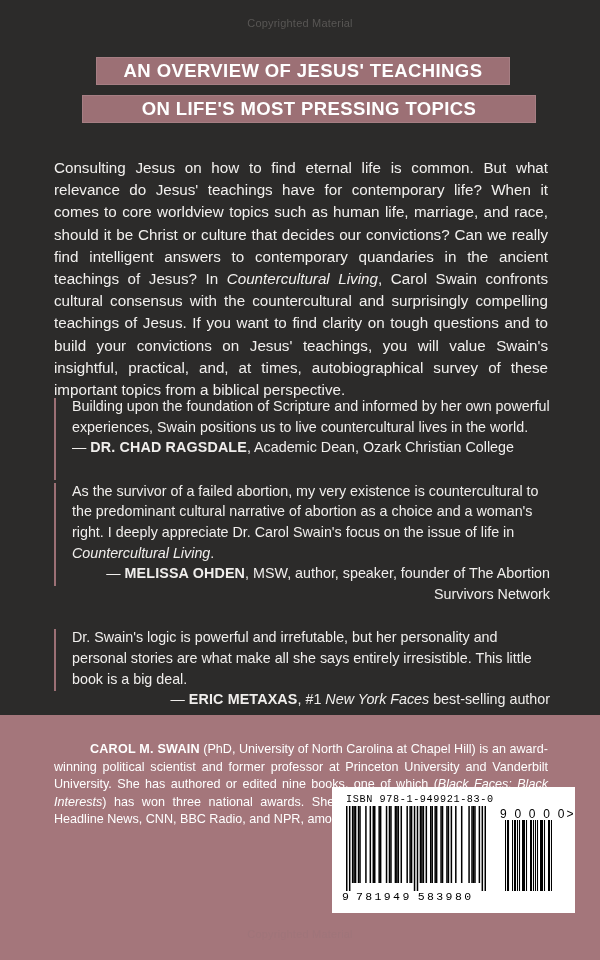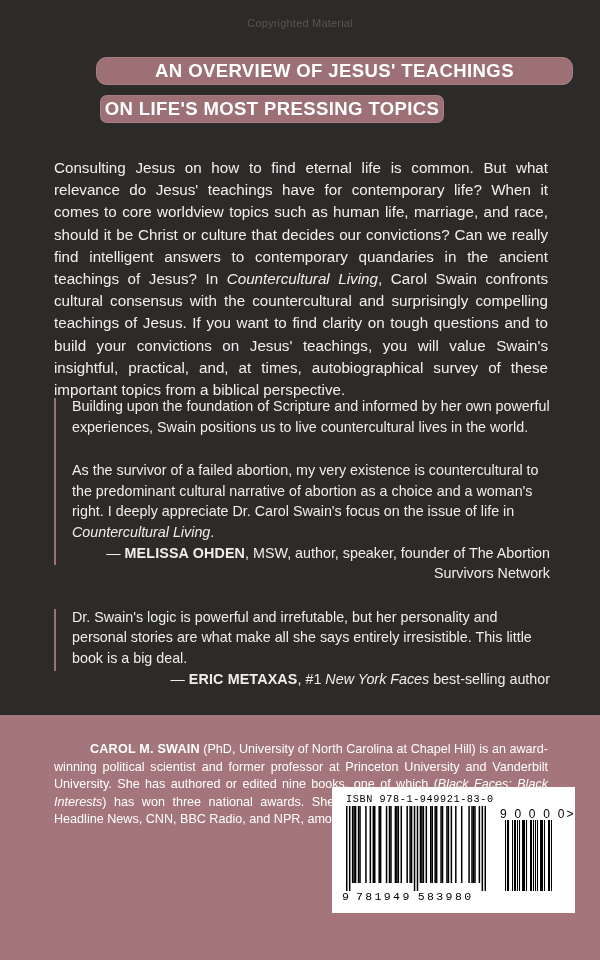--- a/index.html
+++ b/index.html
@@ -70,28 +70,26 @@
     letter-spacing: 0.4px;
     text-align: center;
     line-height: 28px;
     height: 28px;
     box-shadow: 0 0 0 1px rgba(255,255,255,0.10) inset;
     white-space: nowrap;
   }
   .band-1 {
     left: 96px;
     top: 57px;
-    width: 477px;
-    border-radius: 11px;
+    width: 414px;
   }
   .band-2 {
-    left: 100px;
+    left: 82px;
     top: 95px;
-    width: 344px;
-    border-radius: 7px;
+    width: 454px;
   }
 
   
   .description {
     position: absolute;
     left: 54px;
     top: 133px;
     width: 494px;
     color: #f2f0ee;
     font-size: 15.2px;
@@ -233,20 +231,21 @@
     <span>ON LIFE'S MOST PRESSING TOPICS</span>
   </div>
 
   <div class="description"><span>Consulting Jesus on how to find eternal life is common. But what relevance do Jesus' teachings have for contemporary life? When it comes to core worldview topics such as human life, marriage, and race, should it be Christ or culture that decides our convictions? Can we really find intelligent answers to contemporary quandaries in the ancient teachings of Jesus? In </span><i>Countercultural Living</i><span>, Carol Swain confronts cultural consensus with the countercultural and surprisingly compelling teachings of Jesus. If you want to find clarity on tough questions and to build your convictions on Jesus' teachings, you will value Swain's insightful, practical, and, at times, autobiographical survey of these important topics from a biblical perspective.</span></div>
 
   <div class="endorsements">
 
     <div class="quote-block">
       <div class="quote-bar" style="height:82px;"></div>
       <div class="quote-text">Building upon the foundation of Scripture and informed by her own powerful experiences, Swain positions us to live countercultural lives in the world.</div>
+      <div class="quote-attrib left-align"><span>— </span><b>DR. CHAD RAGSDALE</b><span>, Academic Dean, Ozark Christian College</span></div>
     </div>
 
     <div class="quote-block">
       <div class="quote-bar" style="height:103px;"></div>
       <div class="quote-text"><span>As the survivor of a failed abortion, my very existence is countercultural to the predominant cultural narrative of abortion as a choice and a woman's right. I deeply appreciate Dr. Carol Swain's focus on the issue of life in </span><i>Countercultural Living</i><span>.</span></div>
       <div class="quote-attrib"><span>— </span><b>MELISSA OHDEN</b><span>, MSW, author, speaker, founder of The Abortion Survivors Network</span></div>
     </div>
 
     <div class="quote-block">
       <div class="quote-bar" style="height:62px;"></div>

